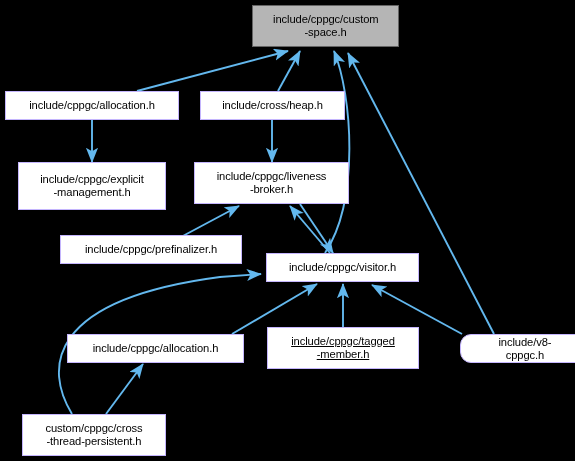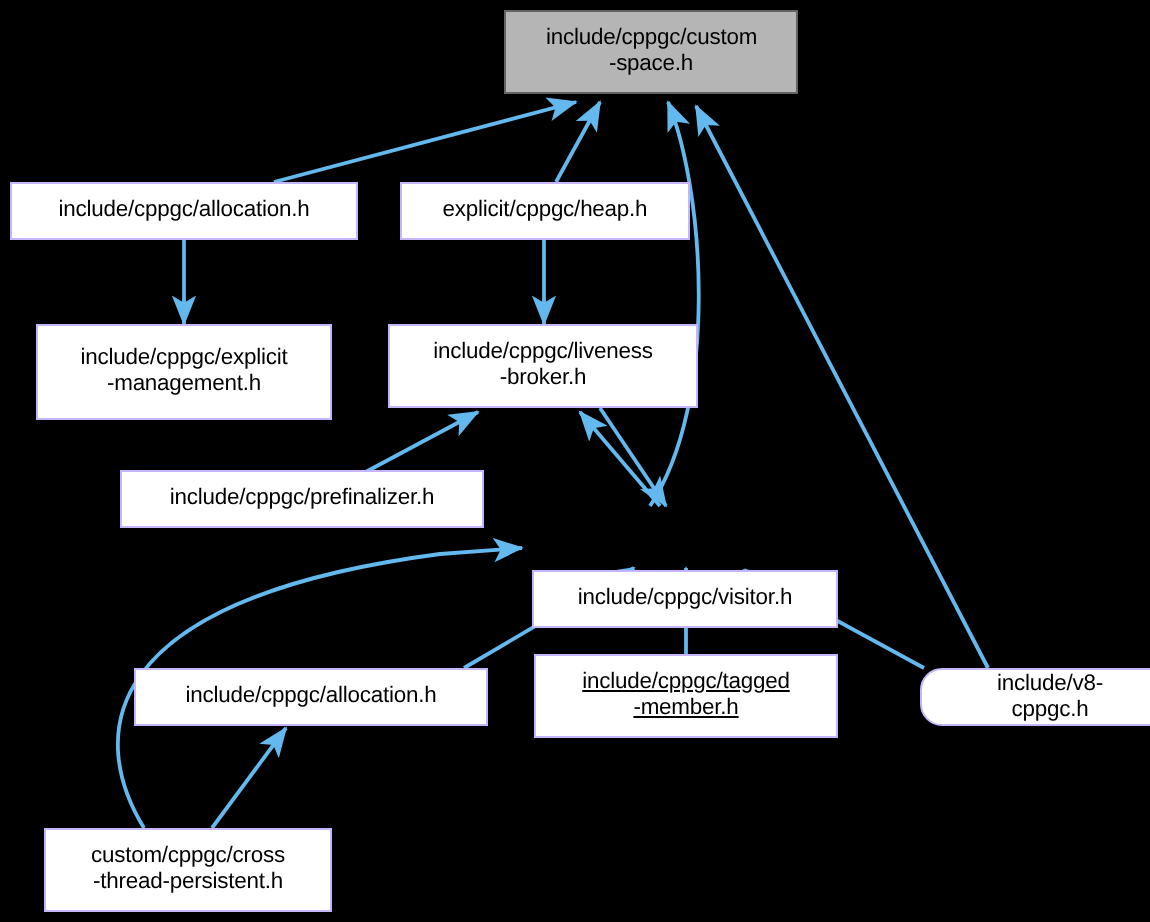--- a/index.html
+++ b/index.html
@@ -75,27 +75,27 @@
         <path d="M 462,334 L 372,285" fill="none" stroke="#63b8ee" stroke-width="1.9" marker-end="url(#arrowhead)"></path>
         <path d="M 106,414 L 143,364" fill="none" stroke="#63b8ee" stroke-width="1.9" marker-end="url(#arrowhead)"></path>
         <path d="M 72,414 C 45,370 45,300 220,277 L 261,274" fill="none" stroke="#63b8ee" stroke-width="1.9" marker-end="url(#arrowhead)"></path>
       </g>
   </svg>
 
   <div id="nodes-group">
       <div class="node root" style="left: 252px; top: 5px; width: 147px; height: 42px;"><span class="node-label">include/cppgc/custom
 -space.h</span></div>
       <div class="node" style="left: 5px; top: 91px; width: 174px; height: 29px;"><span class="node-label">include/cppgc/allocation.h</span></div>
-      <div class="node" style="left: 200px; top: 91px; width: 145px; height: 29px;"><span class="node-label">explicit/cppgc/heap.h</span></div>
+      <div class="node" style="left: 200px; top: 91px; width: 145px; height: 29px;"><span class="node-label">include/cross/heap.h</span></div>
       <div class="node" style="left: 18px; top: 162px; width: 148px; height: 48px;"><span class="node-label">include/cppgc/explicit
 -management.h</span></div>
       <div class="node" style="left: 194px; top: 162px; width: 155px; height: 42px; justify-content: center;"><span class="node-label">include/cppgc/liveness
 -broker.h</span></div>
       <div class="node" style="left: 60px; top: 235px; width: 182px; height: 29px;"><span class="node-label">include/cppgc/prefinalizer.h</span></div>
-      <div class="node" style="left: 266px; top: 253px; width: 153px; height: 29px; margin-top: 32px;"><span class="node-label">include/cppgc/visitor.h</span></div>
+      <div class="node" style="left: 266px; top: 253px; width: 153px; height: 29px;"><span class="node-label">include/cppgc/visitor.h</span></div>
       <div class="node" style="left: 67px; top: 334px; width: 177px; height: 29px;"><span class="node-label">include/cppgc/allocation.h</span></div>
       <div class="node" style="left: 267px; top: 327px; width: 152px; height: 42px; text-decoration: underline;"><span class="node-label">include/cppgc/tagged
 -member.h</span></div>
       <div class="node" style="left: 460px; top: 334px; width: 130px; height: 29px; border-radius: 11px;"><span class="node-label">include/v8-cppgc.h</span></div>
       <div class="node" style="left: 22px; top: 414px; width: 144px; height: 42px;"><span class="node-label">custom/cppgc/cross
 -thread-persistent.h</span></div>
     </div>
 
 </div>
 

